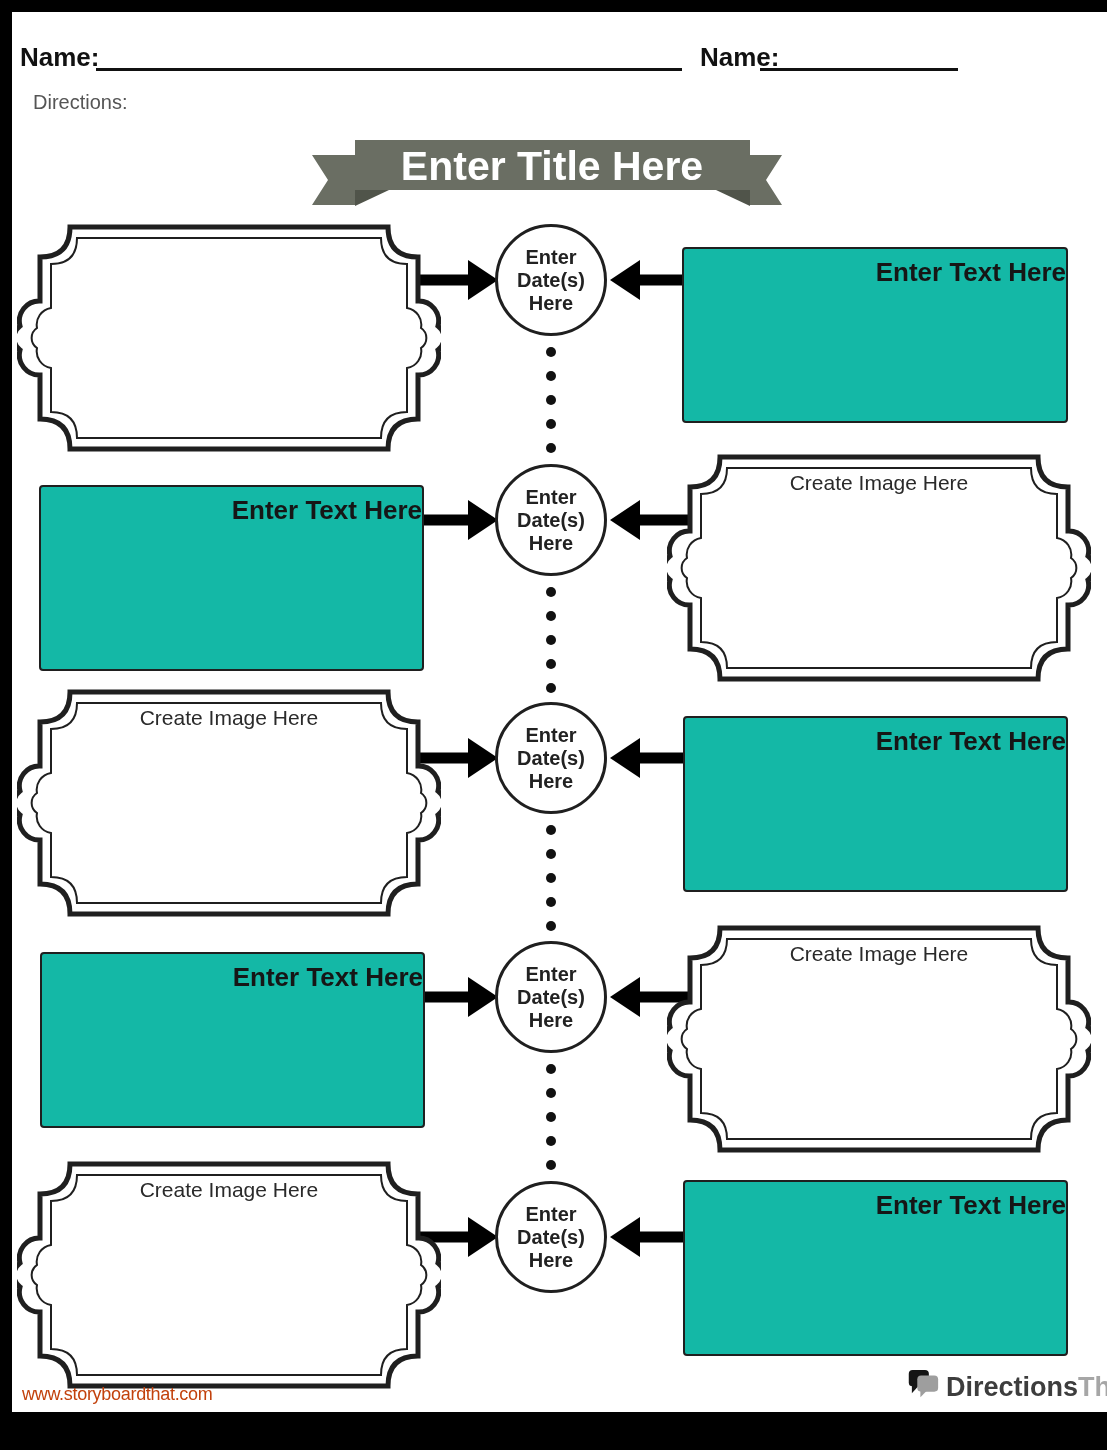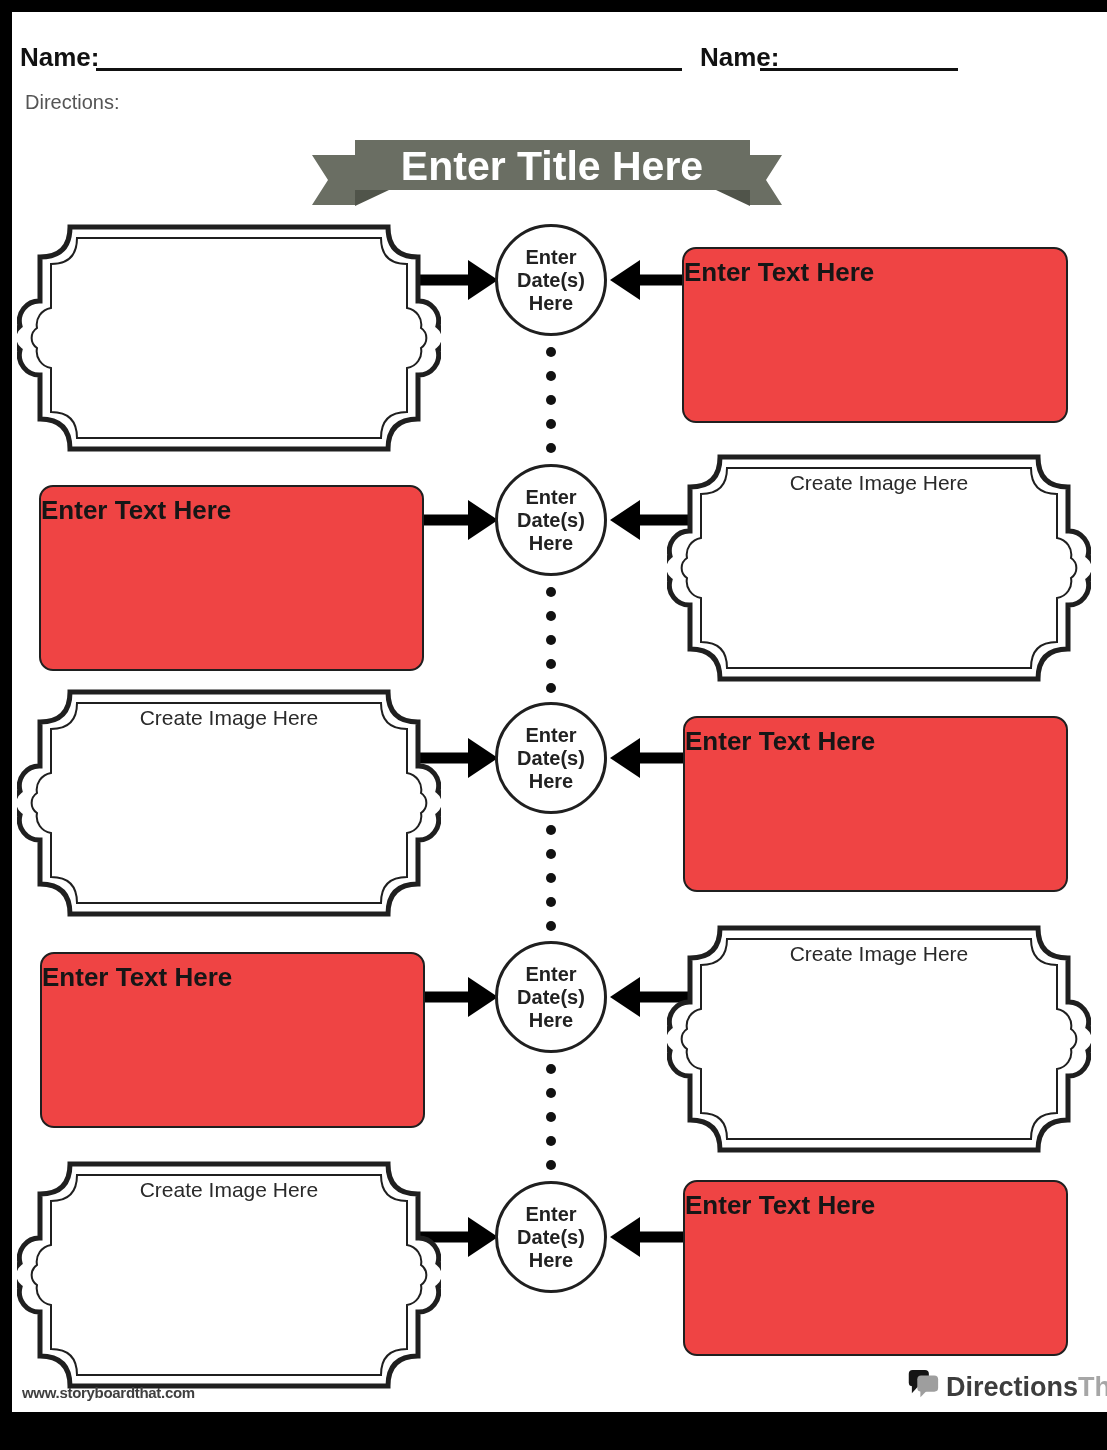--- a/index.html
+++ b/index.html
@@ -14,22 +14,22 @@
     background:#fff; overflow:hidden;padding-left:36px;
   }
   .abs { position:absolute; }
   .hdr-label { font-weight:bold; font-size:26px; color:#111; }
   .uline { position:absolute; height:3px; background:#111; }
   .directions { font-size:20px; color:#555; }
   
   .fo { fill:#fff; stroke:#1f1f1f; stroke-width:5; }
   .fi { fill:none; stroke:#1f1f1f; stroke-width:2; }
   .text-box {
-    position:absolute; background:#ef4444; border:2.5px solid #1f1f1f;
-    border-radius:14px; box-sizing:border-box; text-align:left;
+    position:absolute; background:#14b8a6; border:2.5px solid #1f1f1f;
+    border-radius:4px; box-sizing:border-box; text-align:right;
     padding-top:8px; z-index:2;
   }
   .box-label { font-weight:bold; font-size:26px; color:#161616; }
   .ornate-wrap { position:absolute; z-index:2; }
   .ornate-label {
     position:absolute; z-index:3; text-align:center;
     font-weight:normal; font-size:21px; color:#2a2a2a;
   }
   .date-circle {
     position:absolute; width:112px; height:112px; box-sizing:border-box;
@@ -39,21 +39,21 @@
   }
   .date-circle span { font-weight:bold; font-size:20px; line-height:23px; color:#222; }
   .dot-col { position:absolute; width:10px; z-index:1; }
   .dot { width:10px; height:10px; border-radius:50%; background:#111; margin-bottom:14px; }
   .arrow { position:absolute; z-index:1; }
   .banner-svg { position:absolute; left:295px; top:127px; z-index:1; }
   .banner-title {
     font-family:"Liberation Sans", sans-serif; font-weight:bold; font-size:41px;
     fill:#ffffff;
   }
-  .site-link { font-weight:bold; font-size:15px; letter-spacing:-0.3px; color:#404040; z-index:5; }
+  .site-link { font-weight:normal; font-size:18px; letter-spacing:-0.3px; color:#c2410c; z-index:5; }
   .logo-text { font-size:27px; font-weight:600; z-index:5; }
   .logo-primary { color:#3d3d3d; }
   .logo-secondary { color:#a6a6a6; }
 </style>
 </head>
 <body>
 
 <svg width="0" height="0" style="position:absolute">
   <defs>
     <g id="ornate-frame">
@@ -65,21 +65,21 @@
   </defs>
 </svg>
 
 <div class="page">
 
   <div>
     <div class="abs hdr-label" style="left:8px;top:30px">Name:</div>
     <div class="uline" style="left:84px;top:56px;width:586px"></div>
     <div class="abs hdr-label" style="left:688px;top:30px">Name:</div>
     <div class="uline" style="left:748px;top:56px;width:198px"></div>
-    <div class="abs directions" style="left:13px;top:79px">Directions:</div>
+    <div class="abs directions" style="left:21px;top:79px">Directions:</div>
   </div>
 
   <svg class="banner-svg" width="480" height="80" viewBox="0 0 480 80">
     <polygon points="48,16 5,16 21,41 5,66 48,66" fill="#6a6e63"></polygon>
     <polygon points="443,16 475,16 459,41 475,66 443,66" fill="#6a6e63"></polygon>
     <polygon points="48,51 82,51 48,67" fill="#50544a"></polygon>
     <polygon points="443,51 409,51 443,67" fill="#50544a"></polygon>
     <rect x="48" y="1" width="395" height="50" fill="#6a6e63"></rect>
     <text class="banner-title" x="245" y="41" text-anchor="middle">Enter Title Here</text>
   </svg>

